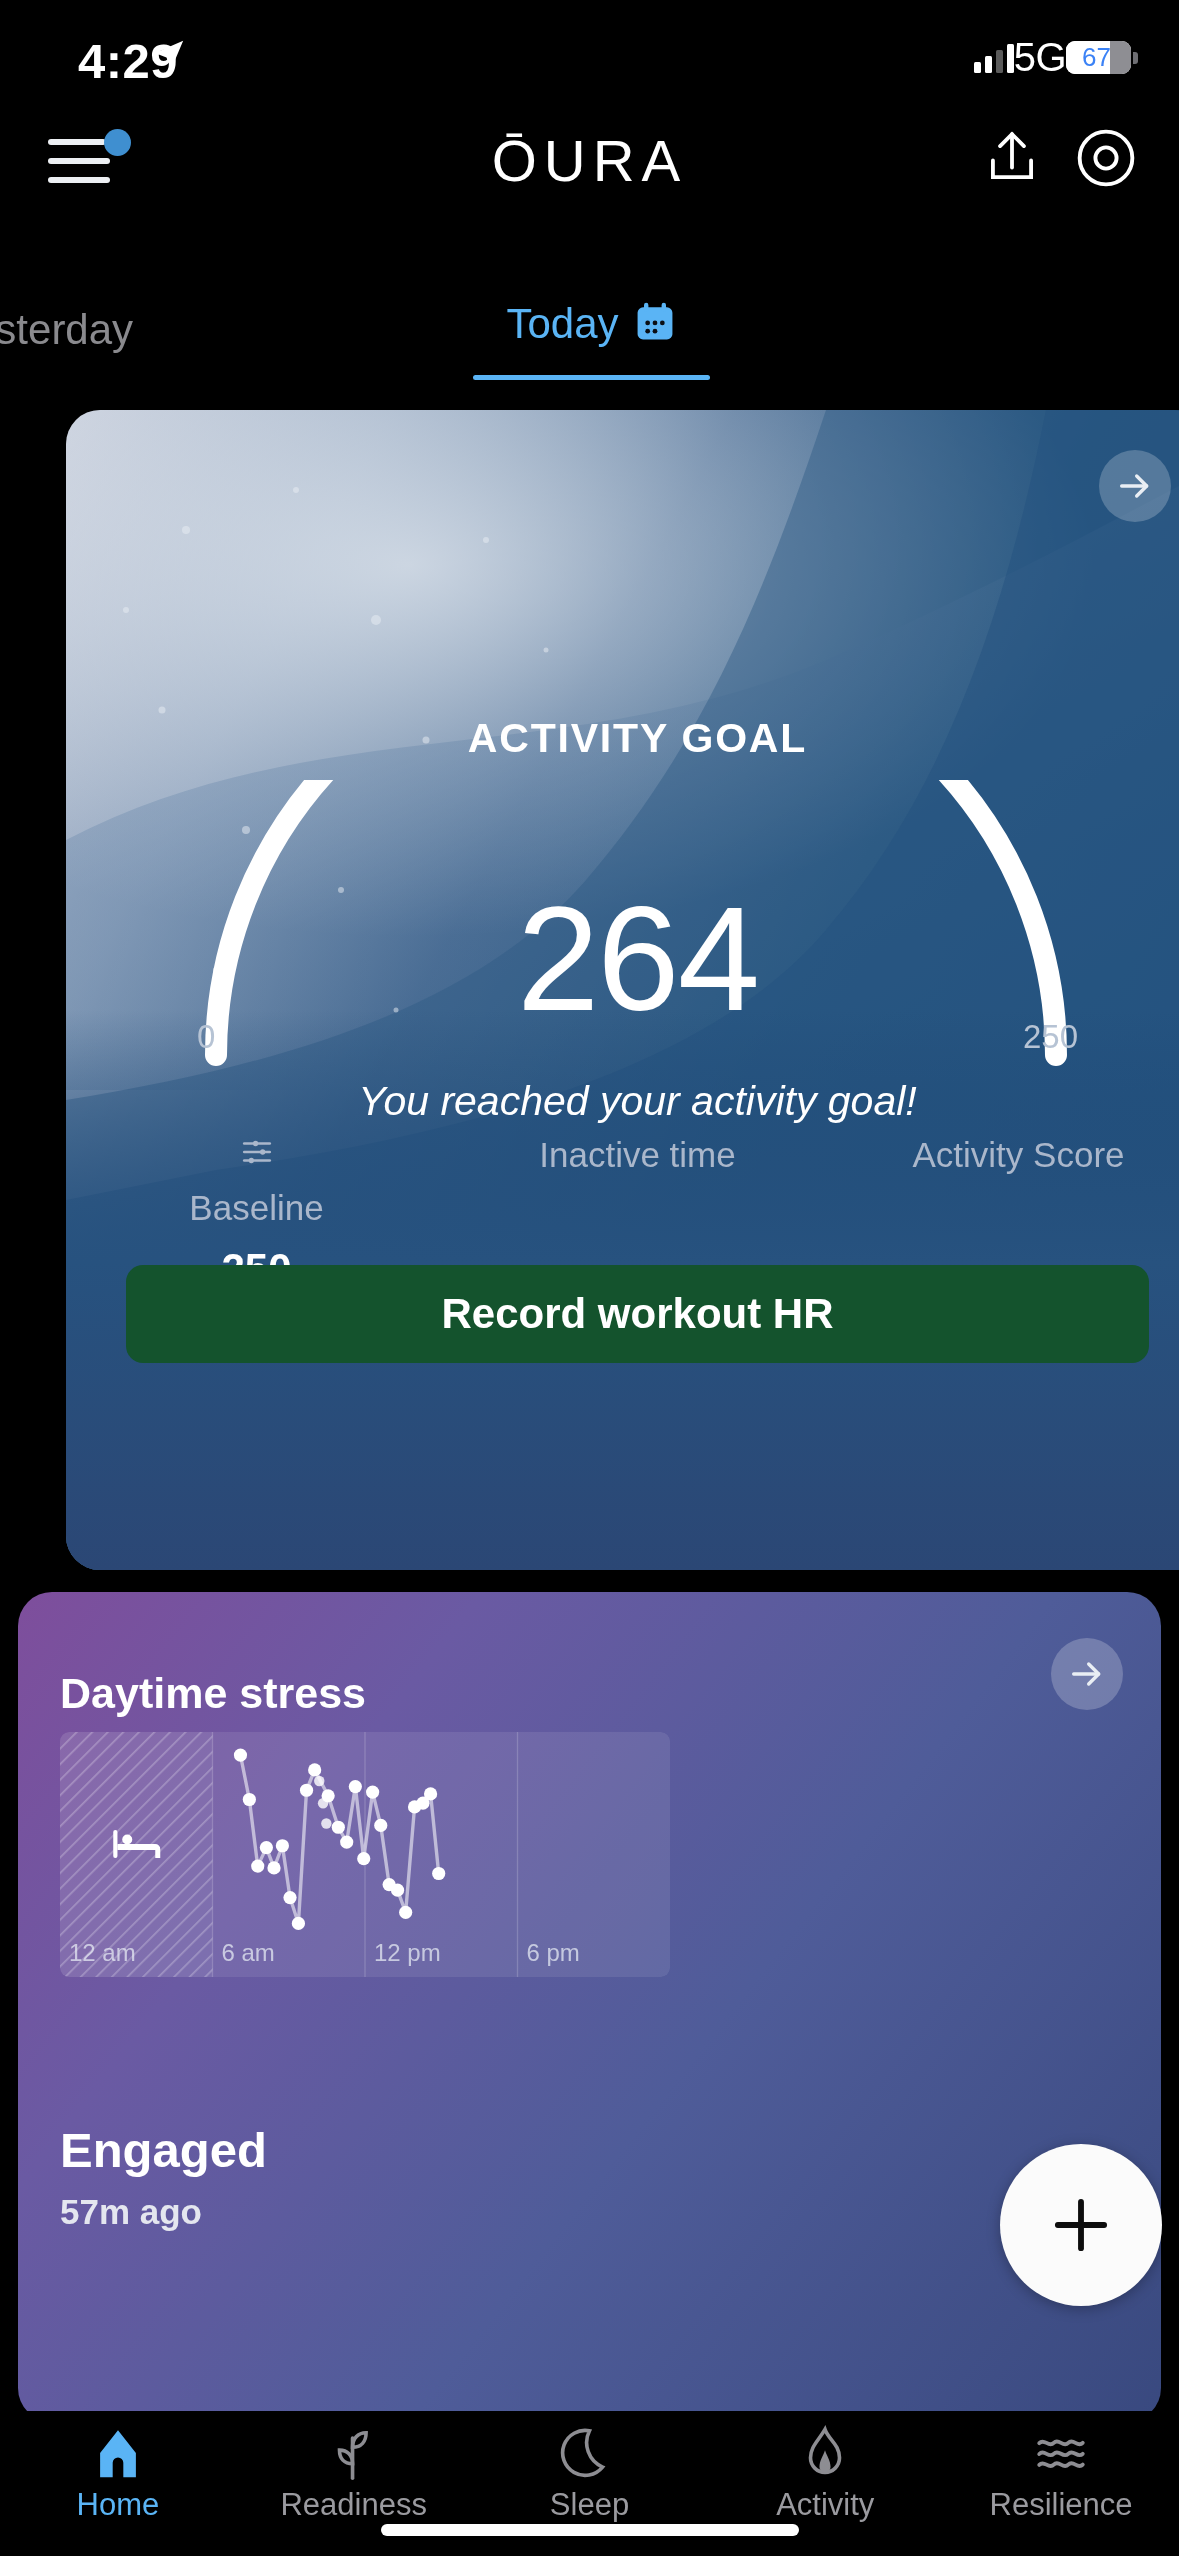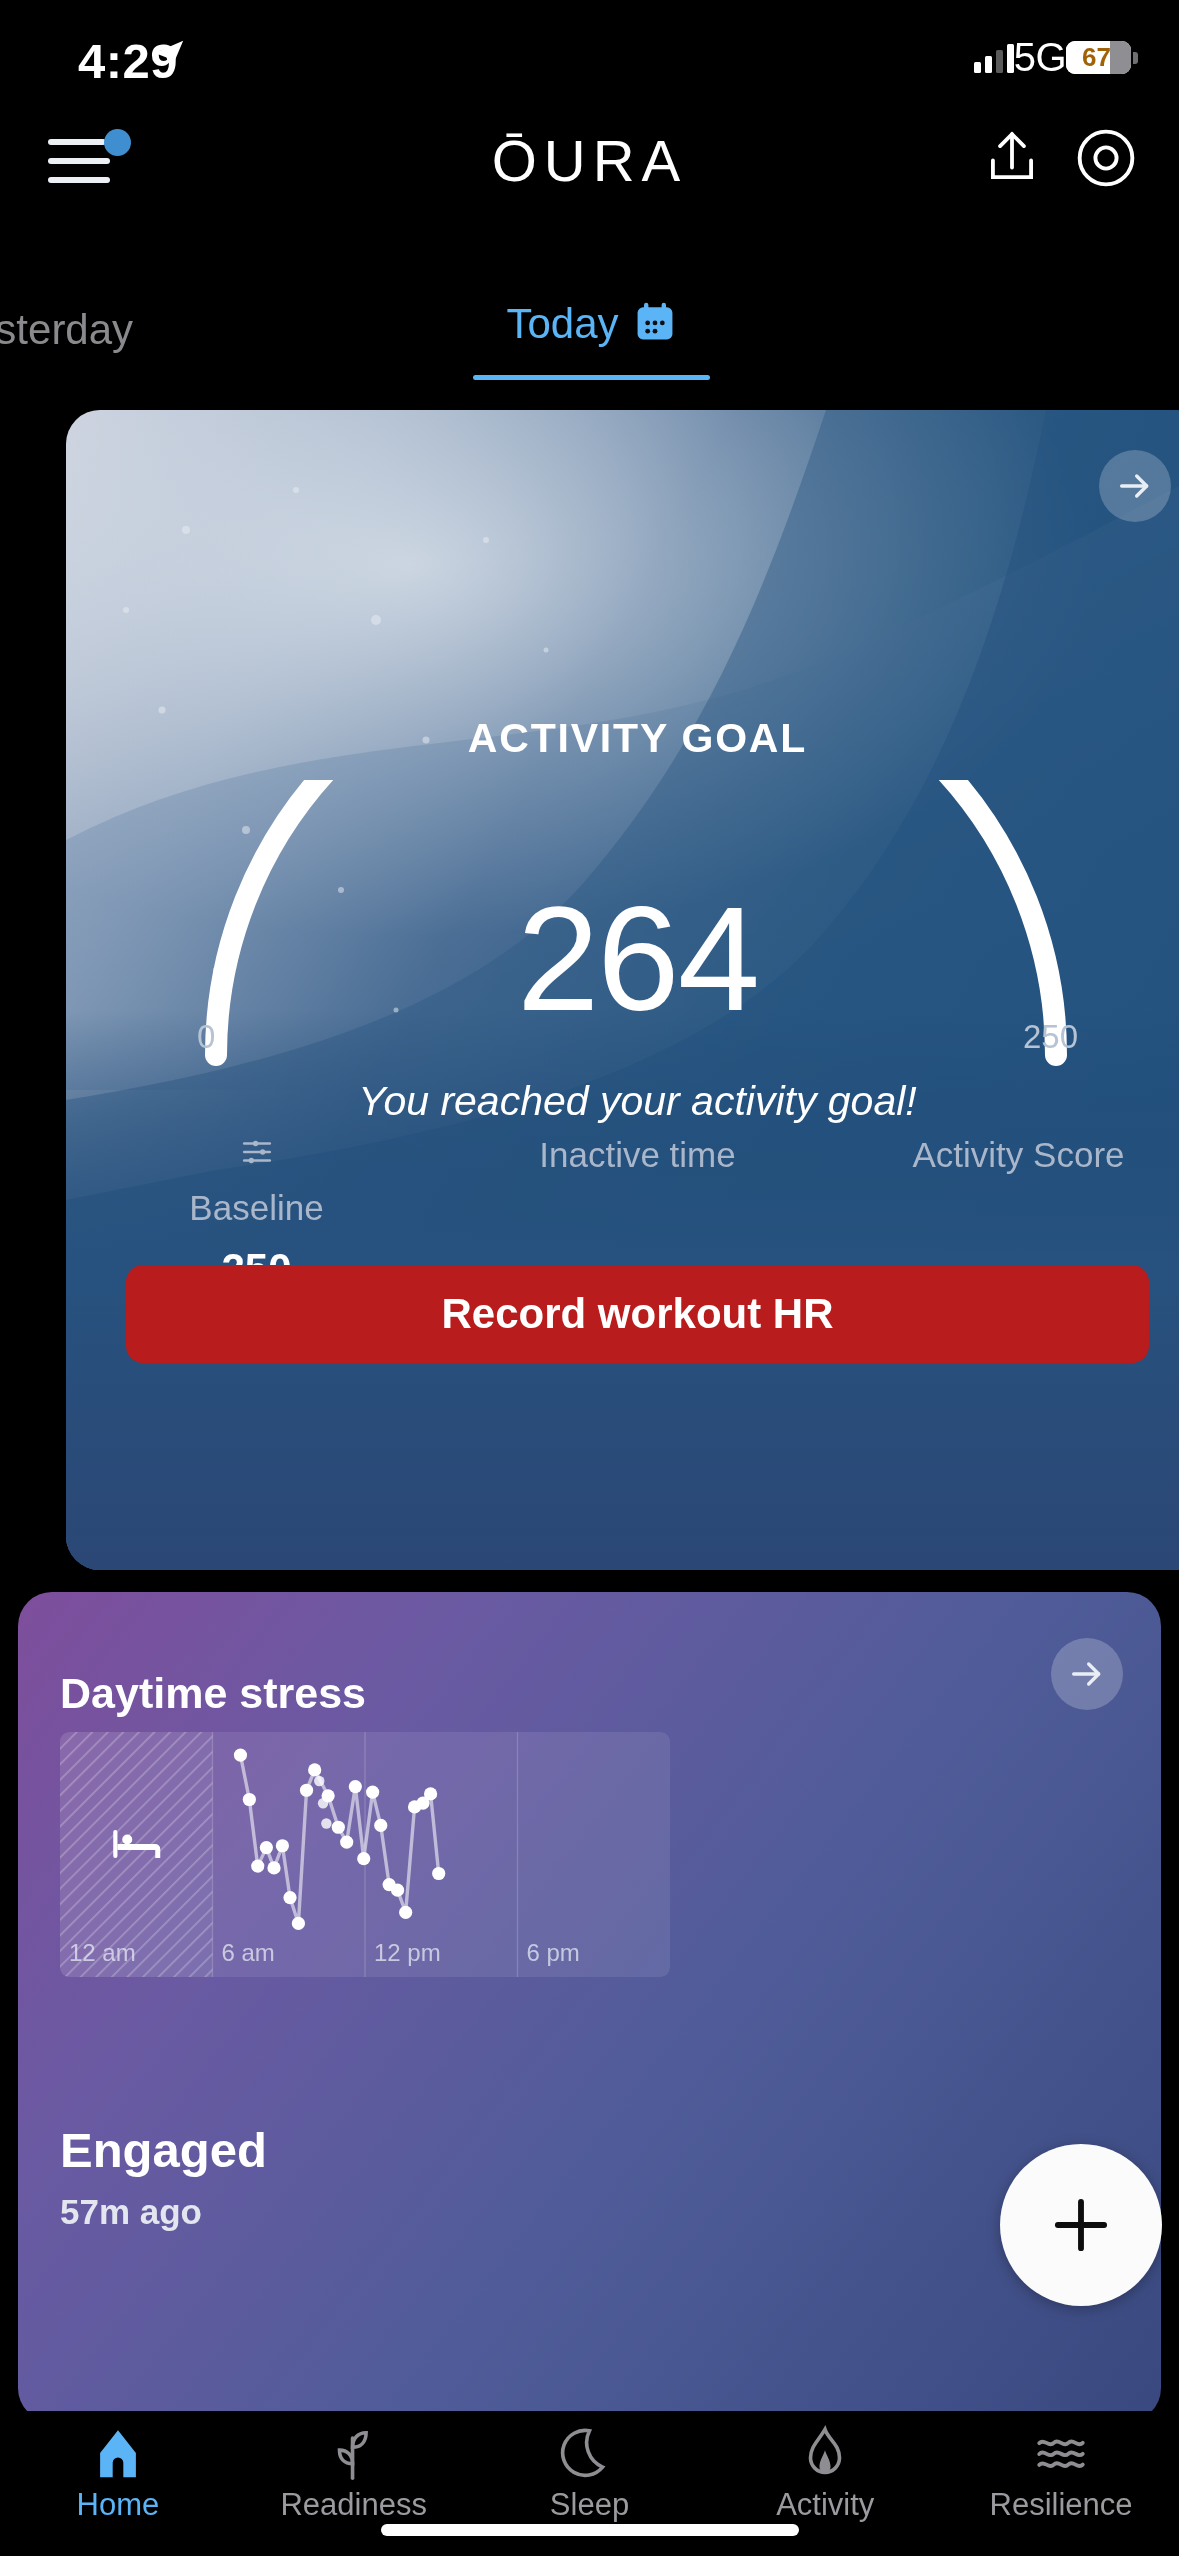--- a/index.html
+++ b/index.html
@@ -27,21 +27,21 @@
   .sb-5g { font-size:40px; font-weight:500; color:#fff; letter-spacing:-.5px; }
   .batt { position:relative; width:65px; height:33px; }
   .batt-body {
     position:absolute; inset:0; border-radius:9px; background:#fff;
     overflow:hidden;
   }
   .batt-fill { position:absolute; left:0; top:0; bottom:0; width:67%; background:#fff; }
   .batt-empty { position:absolute; right:0; top:0; bottom:0; width:33%; background:#8e8e93; }
   .batt-num {
     position:absolute; inset:0; display:flex; align-items:center; justify-content:center;
-    font-size:26px; font-weight:700; color:#a16207; z-index:2; padding-right:4px;
+    font-size:26px; font-weight:400; color:#3b82f6; z-index:2; padding-right:4px;
   }
   .batt-tip {
     position:absolute; right:-7px; top:11px; width:5px; height:12px;
     background:#6e6e73; border-radius:0 3px 3px 0;
   }
 
   
   .appbar { position:absolute; top:105px; left:0; width:1179px; height:110px; }
   .hamburger { position:absolute; left:48px; top:28px; width:78px; height:56px; cursor:pointer; }
   .hamburger span {
@@ -110,21 +110,21 @@
     display:flex; align-items:center; justify-content:center; gap:11px;
     font-size:35px; color:#aab7cb; font-weight:400;flex-direction:column;
   }
   .stat-val {
     margin-top:17px; font-size:42px; font-weight:600; color:#fff;
     display:flex; align-items:center; justify-content:center; gap:16px;
   }
 
   .record-btn {
     position:absolute; left:60px; top:855px; width:1023px; height:98px;
-    border-radius:17px; background:#b91c1c;
+    border-radius:17px; background:#14532d;
     display:flex; align-items:center; justify-content:center;
     font-size:42px; font-weight:600; color:#fff; cursor:pointer;
   }
 
   
   .card-stress {
     position:absolute; left:18px; top:1592px; width:1143px; height:830px;
     border-radius:34px; overflow:hidden;
     background:linear-gradient(128deg,#7e4e9c 0%,#6a5aa3 26%,#4f5c99 58%,#39497f 100%);
   }

